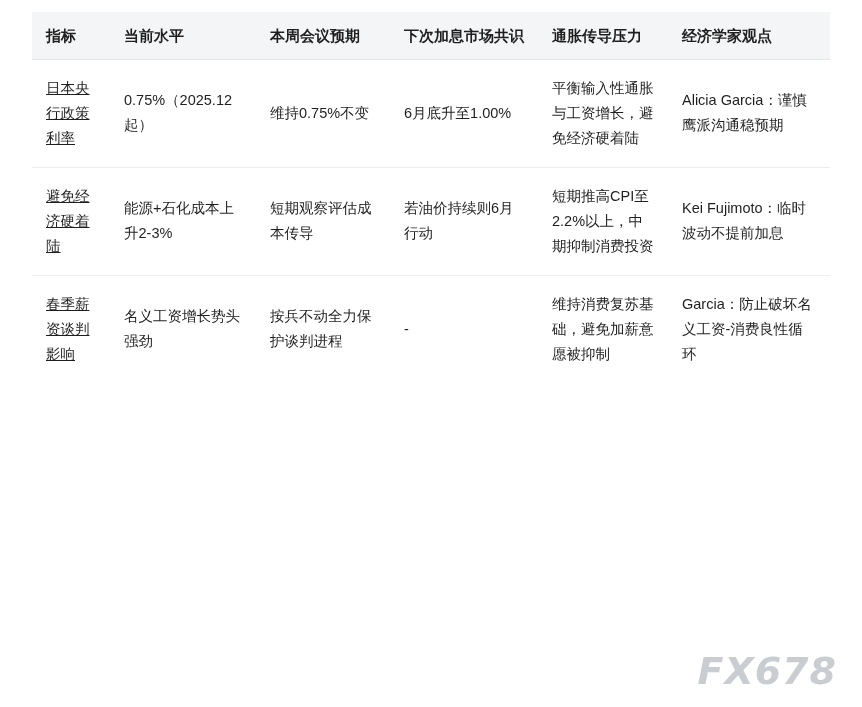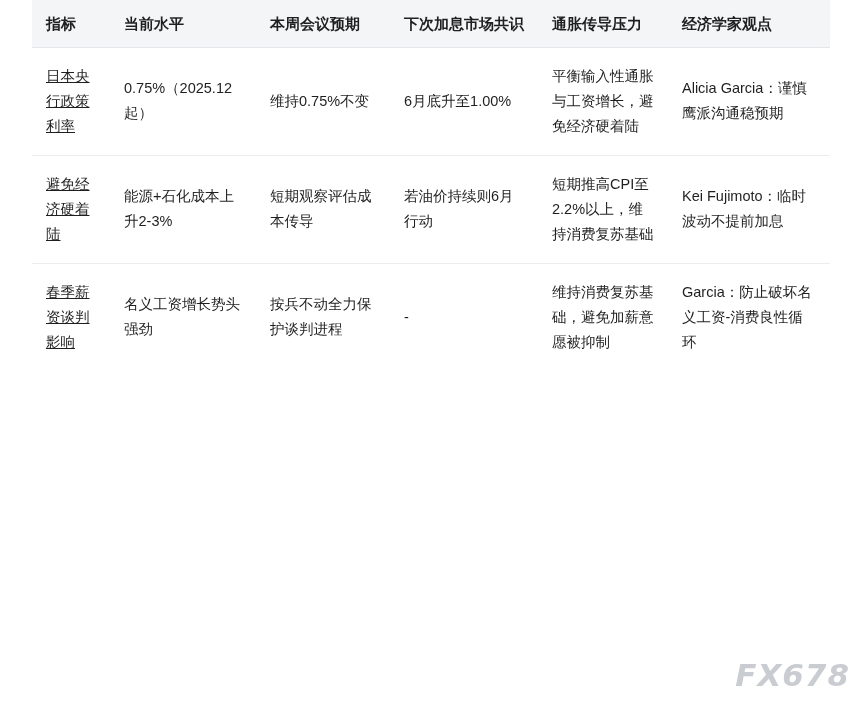--- a/index.html
+++ b/index.html
@@ -11,21 +11,21 @@
     width: 862px;
     height: 707px;
     font-family: "Liberation Sans", "DejaVu Sans", sans-serif;
     color: #1a1a1a;
     position: relative;
     overflow: hidden;
   }
   .table-wrap {
     position: absolute;
     left: 32px;
-    top: 0px;
+    top: 12px;
     width: 798px;
   }
   table.data-table {
     border-collapse: collapse;
     width: 798px;
     table-layout: fixed;
   }
   table.data-table thead th {
     background: #f4f5f7;
     font-size: 15px;
@@ -56,24 +56,24 @@
   
   col.c0 { width: 78px; }
   col.c1 { width: 146px; }
   col.c2 { width: 134px; }
   col.c3 { width: 148px; }
   col.c4 { width: 130px; }
   col.c5 { width: 162px; }
 
   .watermark {
     position: absolute;
-    right: 12px;
+    right: 25px;
     bottom: 14px;
     font-family: "DejaVu Sans", sans-serif;
-    font-size: 31px;
+    font-size: 38px;
     font-weight: bold;
     font-style: italic;
     letter-spacing: 1px;
     color: #c9ccd1;
     user-select: none;
   }
 </style>
 </head>
 <body>
 
@@ -104,21 +104,21 @@
         <td>维持0.75%不变</td>
         <td>6月底升至1.00%</td>
         <td>平衡输入性通胀与工资增长，避免经济硬着陆</td>
         <td>Alicia Garcia：谨慎鹰派沟通稳预期</td>
       </tr>
       <tr>
         <td class="col-metric">避免经济硬着陆</td>
         <td>能源+石化成本上升2-3%</td>
         <td>短期观察评估成本传导</td>
         <td>若油价持续则6月行动</td>
-        <td>短期推高CPI至2.2%以上，维持消费复苏基础</td>
+        <td>短期推高CPI至2.2%以上，中期抑制消费投资</td>
         <td>Kei Fujimoto：临时波动不提前加息</td>
       </tr>
       <tr>
         <td class="col-metric">春季薪资谈判影响</td>
         <td>名义工资增长势头强劲</td>
         <td>按兵不动全力保护谈判进程</td>
         <td>-</td>
         <td>维持消费复苏基础，避免加薪意愿被抑制</td>
         <td>Garcia：防止破坏名义工资-消费良性循环</td>
       </tr>

